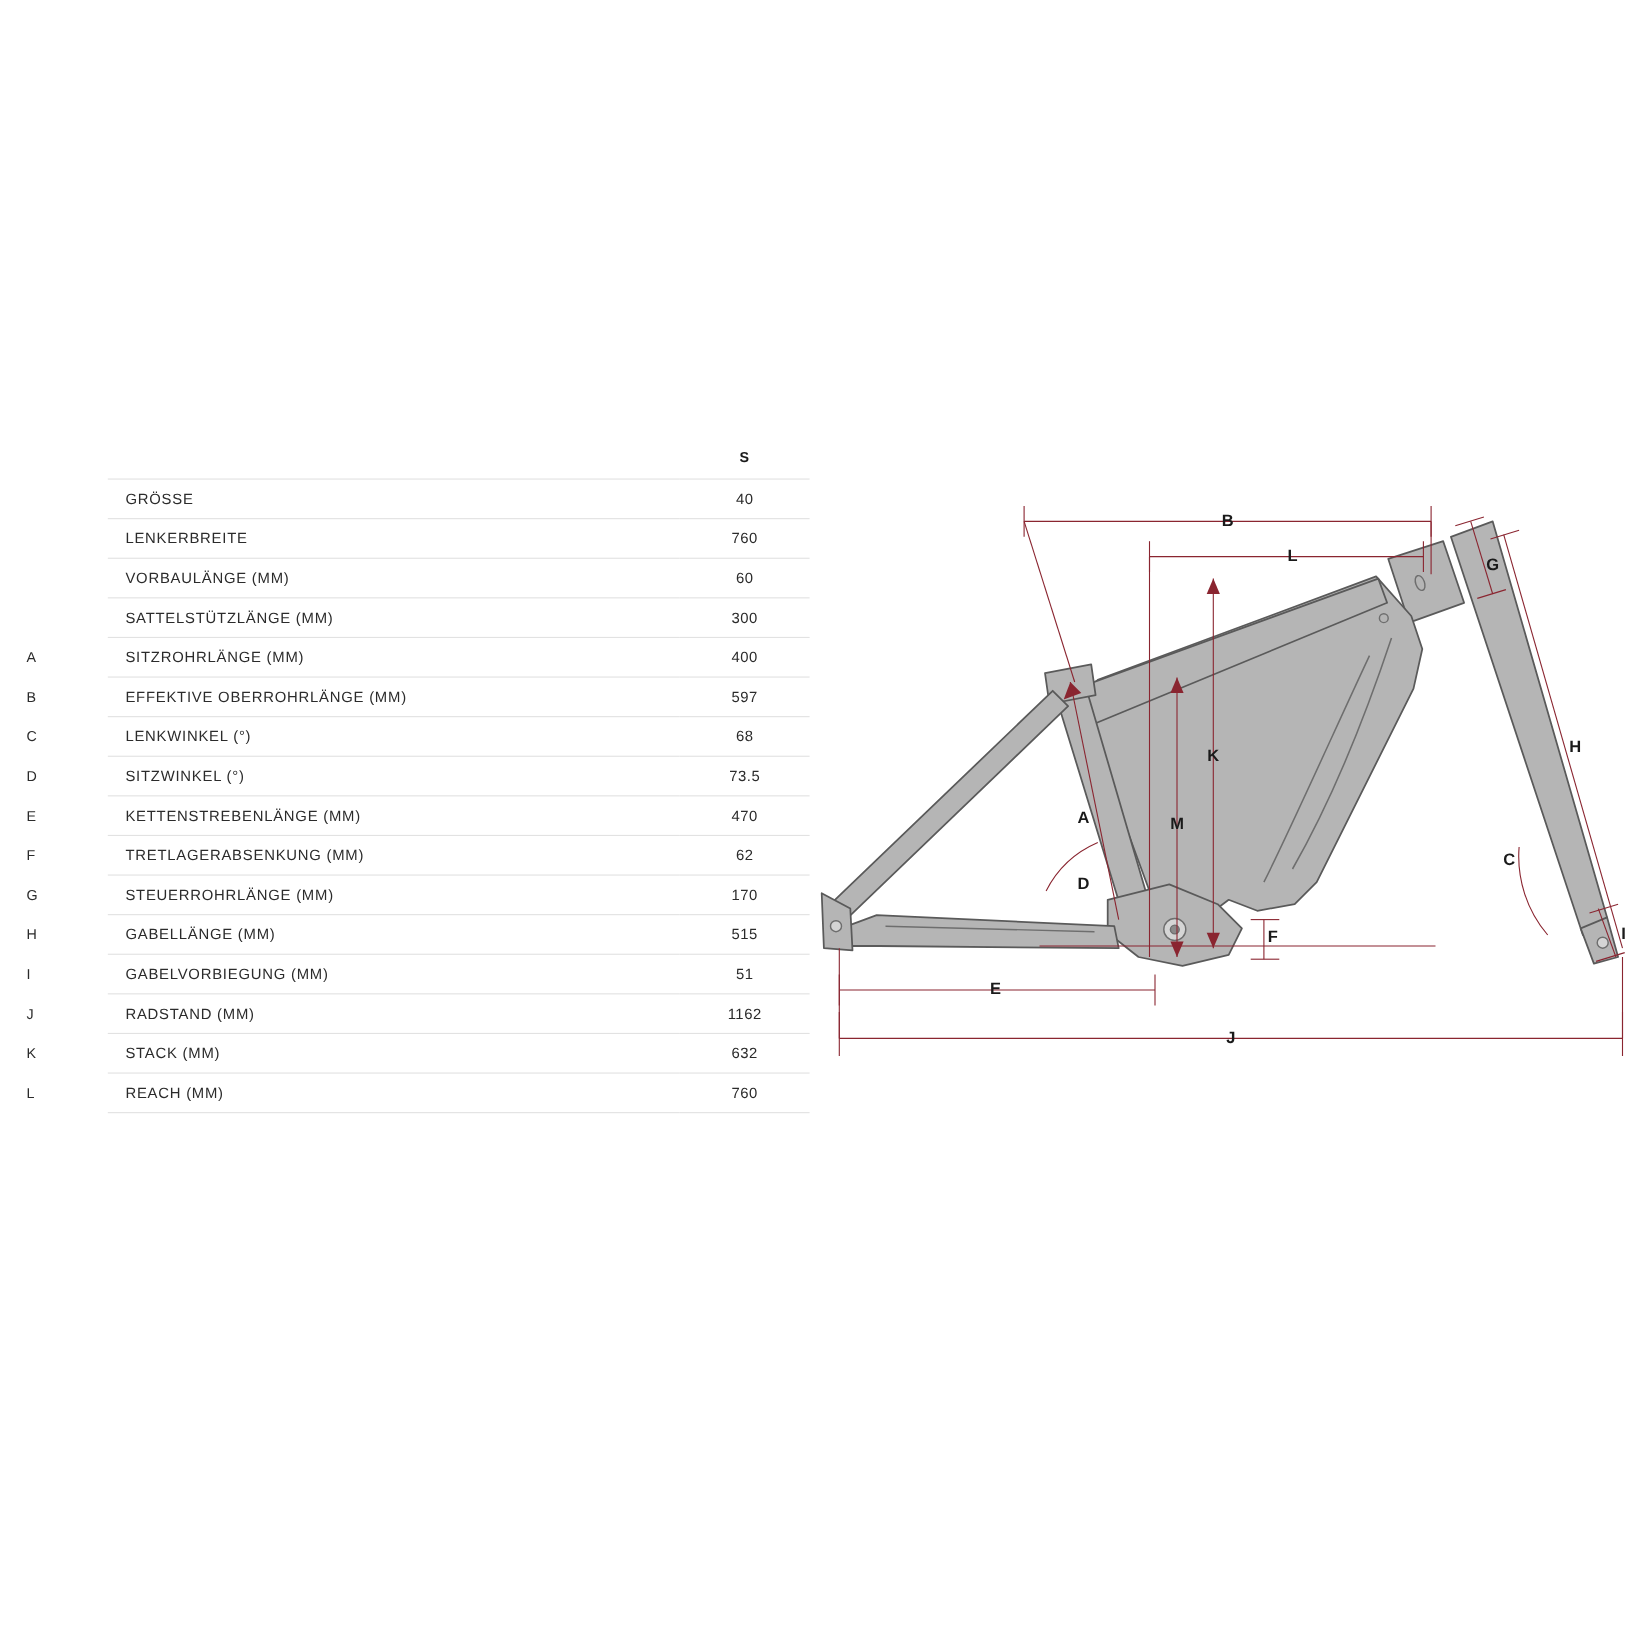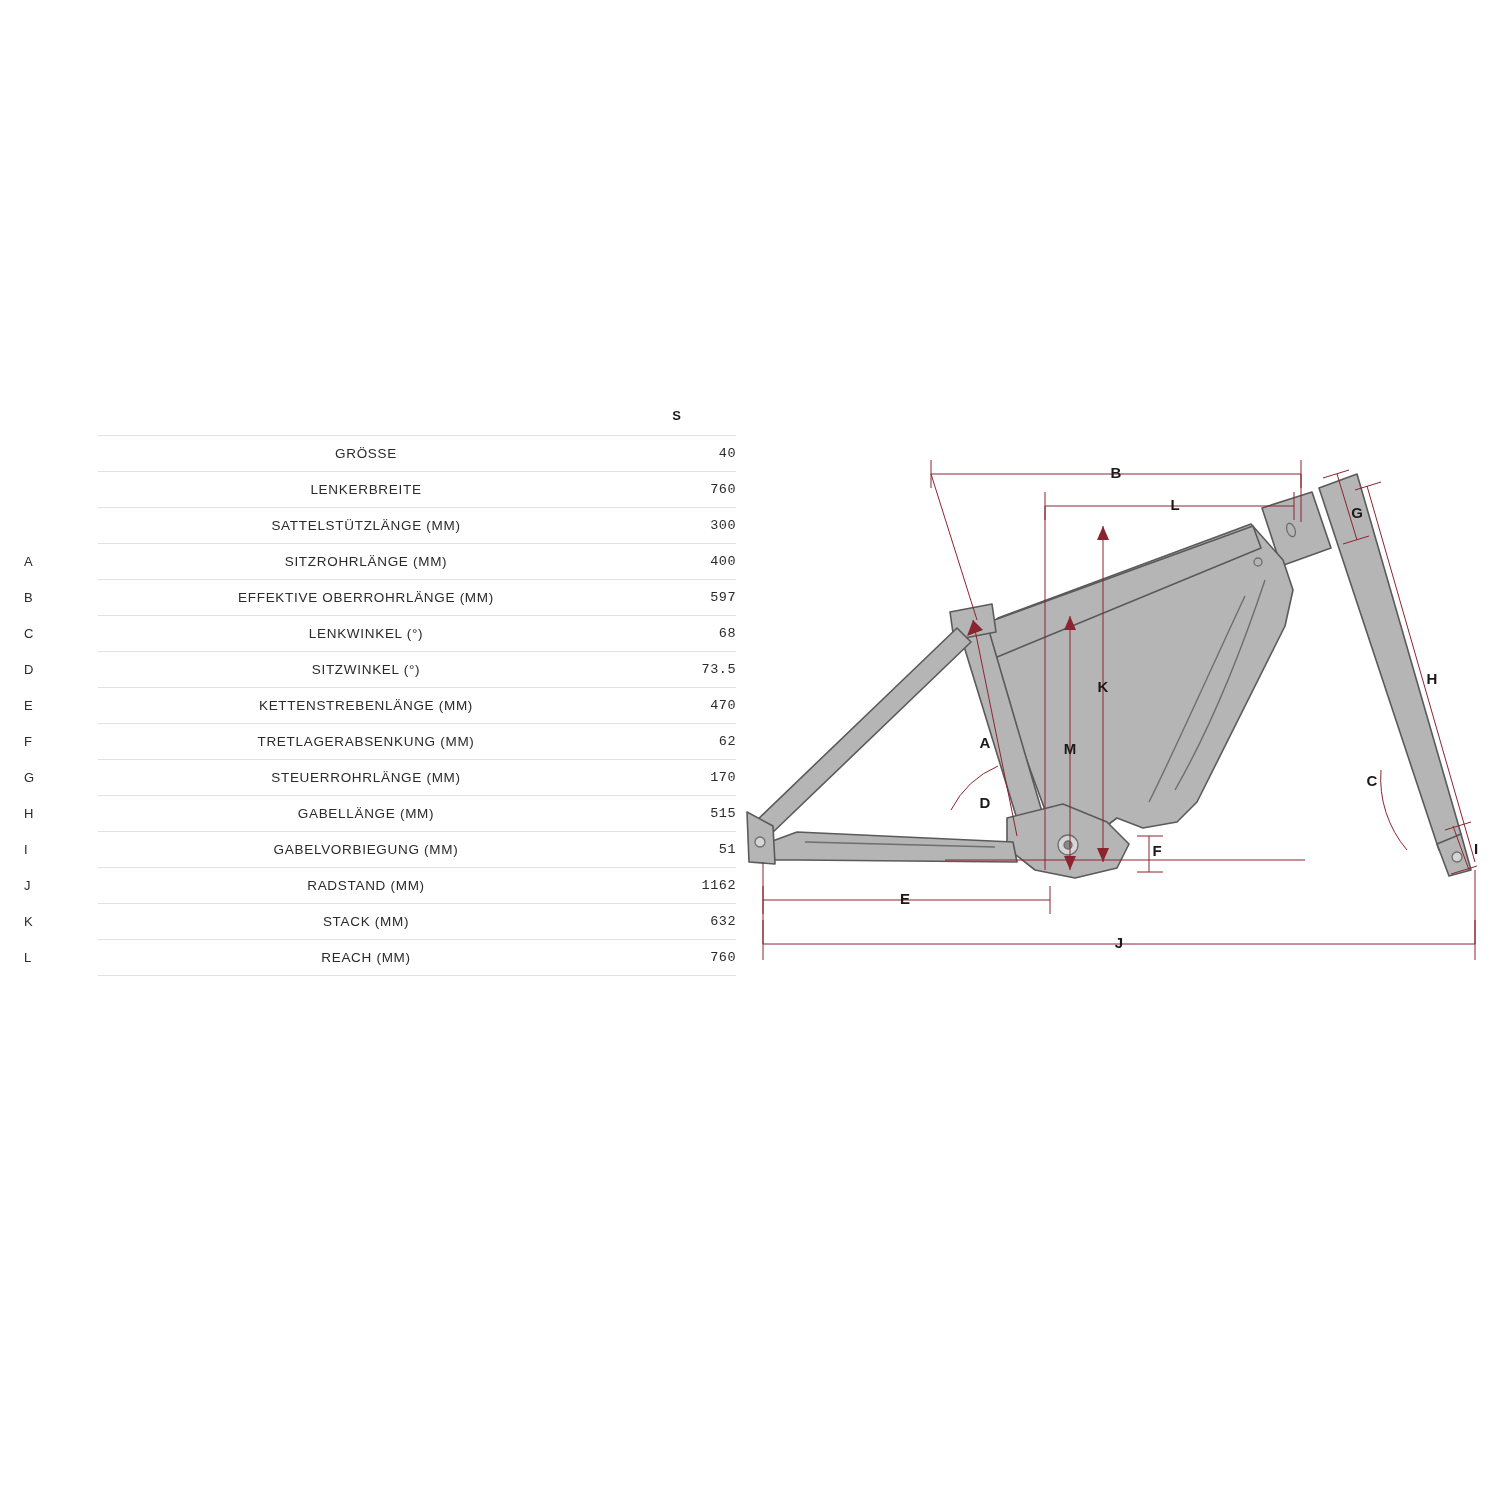--- a/index.html
+++ b/index.html
@@ -54,27 +54,26 @@
   }
   table.geo tbody td.key {
     text-align: left;
     padding-left: 10px;
     font-size: 13px;
     letter-spacing: 0.5px;
     border-top: none;
     border-bottom: none;
   }
   table.geo tbody td.label {
+    text-align: left;
+    padding-left: 16px;
+  }
+  table.geo tbody td.val {
     text-align: center;
-    padding-left: 16px;
-  }
-  table.geo tbody td.val {
-    text-align: right;
     letter-spacing: 0.5px;
-    font-family: Liberation Mono, monospace;
   }
 
   
   #frame-diagram {
     position: absolute;
     left: 745px;
     top: 430px;
     width: 740px;
     height: 570px;
   }
@@ -107,20 +106,25 @@
     <tbody>
       <tr>
         <td class="key"></td>
         <td class="label">GRÖSSE</td>
         <td class="val">40</td>
       </tr>
       <tr>
         <td class="key"></td>
         <td class="label">LENKERBREITE</td>
         <td class="val">760</td>
+      </tr>
+      <tr>
+        <td class="key"></td>
+        <td class="label">VORBAULÄNGE (MM)</td>
+        <td class="val">60</td>
       </tr>
       <tr>
         <td class="key"></td>
         <td class="label">SATTELSTÜTZLÄNGE (MM)</td>
         <td class="val">300</td>
       </tr>
       <tr>
         <td class="key">A</td>
         <td class="label">SITZROHRLÄNGE (MM)</td>
         <td class="val">400</td>

